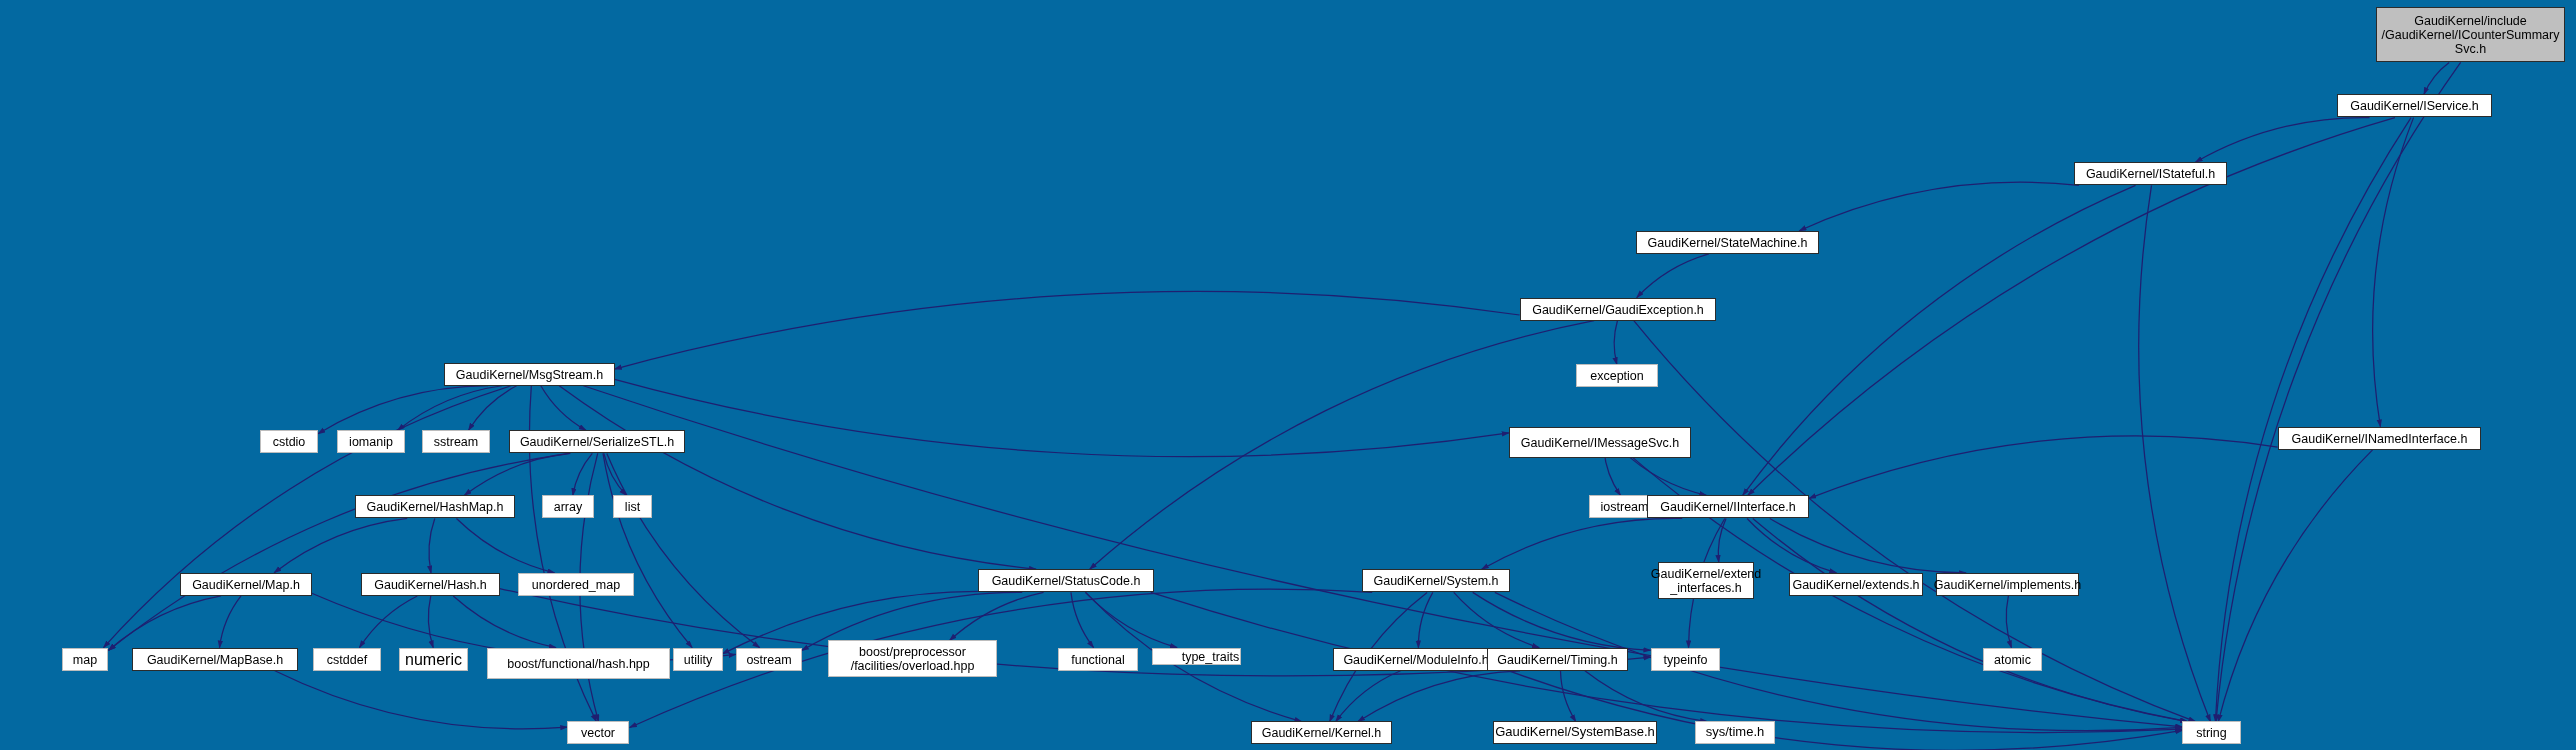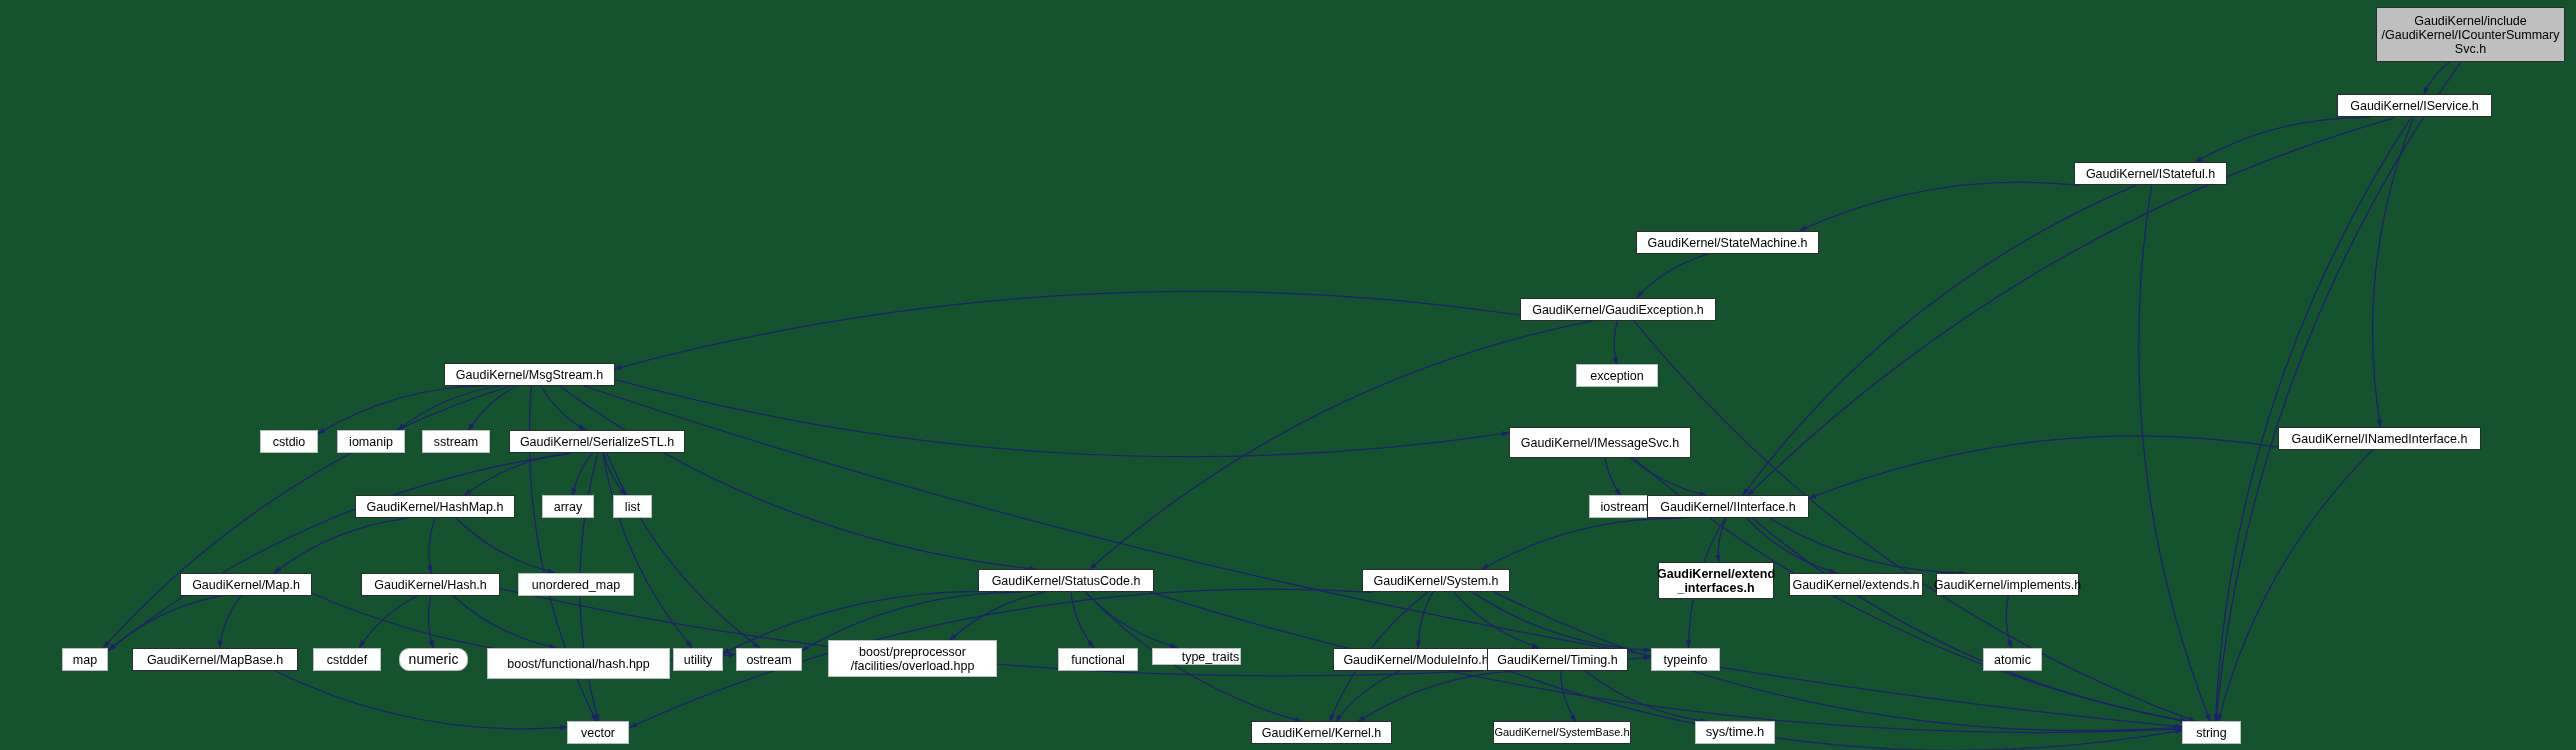--- a/index.html
+++ b/index.html
@@ -1,17 +1,17 @@
 <!DOCTYPE html>
 <html style="font-size:14.3px"><head>
 <meta charset="utf-8">
 <title>Include dependency graph</title>
 <style>
   html,body{margin:0;padding:0;background:#ffffff;}
-  #canvas{position:relative;width:2576px;height:751px;background:#14532d;
+  #canvas{position:relative;width:2576px;height:751px;background:#0369a1;
           font-family:"Liberation Sans","DejaVu Sans",sans-serif;overflow:hidden;}
   .node{position:absolute;box-sizing:border-box;display:flex;align-items:center;
         justify-content:center;text-align:center;line-height:1.12;
         color:#000000;white-space:pre-line;}
   
   .n-doc{border:1.8px solid #2b2b2b;background:#ffffff;}
   
   .n-sys{border:0.9px solid #bdbdbd;background:#ffffff;}
   
   .n-root{border:1.8px solid #2b2b2b;background:#bfbfbf;}
@@ -119,39 +119,39 @@
       <div class="node n-doc" style="left: 355px; top: 495px; width: 160px; height: 23px; font-size: 12.5px;">GaudiKernel/HashMap.h</div>
       <div class="node n-sys" style="left: 542px; top: 495px; width: 52px; height: 23px; font-size: 12.5px;">array</div>
       <div class="node n-sys" style="left: 613px; top: 495px; width: 39px; height: 23px; font-size: 12.5px;">list</div>
       <div class="node n-sys" style="left: 1589px; top: 495px; width: 71px; height: 23px; font-size: 12.5px;">iostream</div>
       <div class="node n-doc" style="left: 1647px; top: 495px; width: 162px; height: 23px; font-size: 12.5px;">GaudiKernel/IInterface.h</div>
       <div class="node n-doc" style="left: 180px; top: 573px; width: 132px; height: 23px; font-size: 12.5px;">GaudiKernel/Map.h</div>
       <div class="node n-doc" style="left: 361px; top: 573px; width: 139px; height: 23px; font-size: 12.5px;">GaudiKernel/Hash.h</div>
       <div class="node n-sys" style="left: 518px; top: 573px; width: 116px; height: 23px; font-size: 12.5px;">unordered_map</div>
       <div class="node n-doc" style="left: 978px; top: 569px; width: 176px; height: 23px; font-size: 12.5px;">GaudiKernel/StatusCode.h</div>
       <div class="node n-doc" style="left: 1362px; top: 569px; width: 148px; height: 23px; font-size: 12.5px;">GaudiKernel/System.h</div>
-      <div class="node n-doc" style="left: 1658px; top: 562px; width: 116px; height: 37px; font-size: 12.5px; font-weight: bold;">GaudiKernel/extend
+      <div class="node n-doc" style="left: 1658px; top: 562px; width: 96px; height: 37px; font-size: 12.5px;">GaudiKernel/extend
 _interfaces.h</div>
       <div class="node n-doc" style="left: 1789px; top: 573px; width: 134px; height: 23px; font-size: 12.5px;">GaudiKernel/extends.h</div>
       <div class="node n-doc" style="left: 1936px; top: 573px; width: 143px; height: 23px; font-size: 12.5px;">GaudiKernel/implements.h</div>
       <div class="node n-sys" style="left: 62px; top: 648px; width: 46px; height: 23px; font-size: 12.5px;">map</div>
       <div class="node n-doc" style="left: 132px; top: 648px; width: 166px; height: 23px; font-size: 12.5px;">GaudiKernel/MapBase.h</div>
       <div class="node n-sys" style="left: 313px; top: 648px; width: 68px; height: 23px; font-size: 12.5px;">cstddef</div>
-      <div class="node n-sys" style="left: 399px; top: 648px; width: 69px; height: 23px; font-size: 14px; border-radius: 10px;">numeric</div>
+      <div class="node n-sys" style="left: 399px; top: 648px; width: 69px; height: 23px; font-size: 16px;">numeric</div>
       <div class="node n-sys" style="left: 487px; top: 648px; width: 183px; height: 31px; font-size: 12.5px;">boost/functional/hash.hpp</div>
       <div class="node n-sys" style="left: 673px; top: 648px; width: 50px; height: 23px; font-size: 12.5px;">utility</div>
       <div class="node n-sys" style="left: 736px; top: 648px; width: 66px; height: 23px; font-size: 12.5px;">ostream</div>
       <div class="node n-sys" style="left: 828px; top: 640px; width: 169px; height: 37px; font-size: 12.5px;">boost/preprocessor
 /facilities/overload.hpp</div>
       <div class="node n-sys" style="left: 1058px; top: 648px; width: 80px; height: 23px; font-size: 12.5px;">functional</div>
       <div class="node n-sys" style="left: 1152px; top: 648px; width: 89px; height: 17px; font-size: 12.5px; padding-left: 28px;">type_traits</div>
       <div class="node n-doc" style="left: 1333px; top: 648px; width: 166px; height: 23px; font-size: 12.5px;">GaudiKernel/ModuleInfo.h</div>
       <div class="node n-doc" style="left: 1487px; top: 648px; width: 141px; height: 23px; font-size: 12.5px;">GaudiKernel/Timing.h</div>
       <div class="node n-sys" style="left: 1651px; top: 648px; width: 69px; height: 23px; font-size: 12.5px;">typeinfo</div>
       <div class="node n-sys" style="left: 1983px; top: 648px; width: 59px; height: 23px; font-size: 12.5px;">atomic</div>
       <div class="node n-sys" style="left: 567px; top: 721px; width: 62px; height: 23px; font-size: 12.5px;">vector</div>
       <div class="node n-doc" style="left: 1251px; top: 721px; width: 141px; height: 23px; font-size: 12.5px;">GaudiKernel/Kernel.h</div>
-      <div class="node n-doc" style="left: 1493px; top: 721px; width: 138px; height: 23px; font-size: 11px;">GaudiKernel/SystemBase.h</div>
+      <div class="node n-doc" style="left: 1493px; top: 721px; width: 164px; height: 23px; font-size: 13px;">GaudiKernel/SystemBase.h</div>
       <div class="node n-sys" style="left: 1695px; top: 721px; width: 80px; height: 23px; font-size: 13px;">sys/time.h</div>
       <div class="node n-sys" style="left: 2182px; top: 721px; width: 59px; height: 23px; font-size: 12.5px;">string</div>
     </div>
 </div>
 
 
 </body></html>

